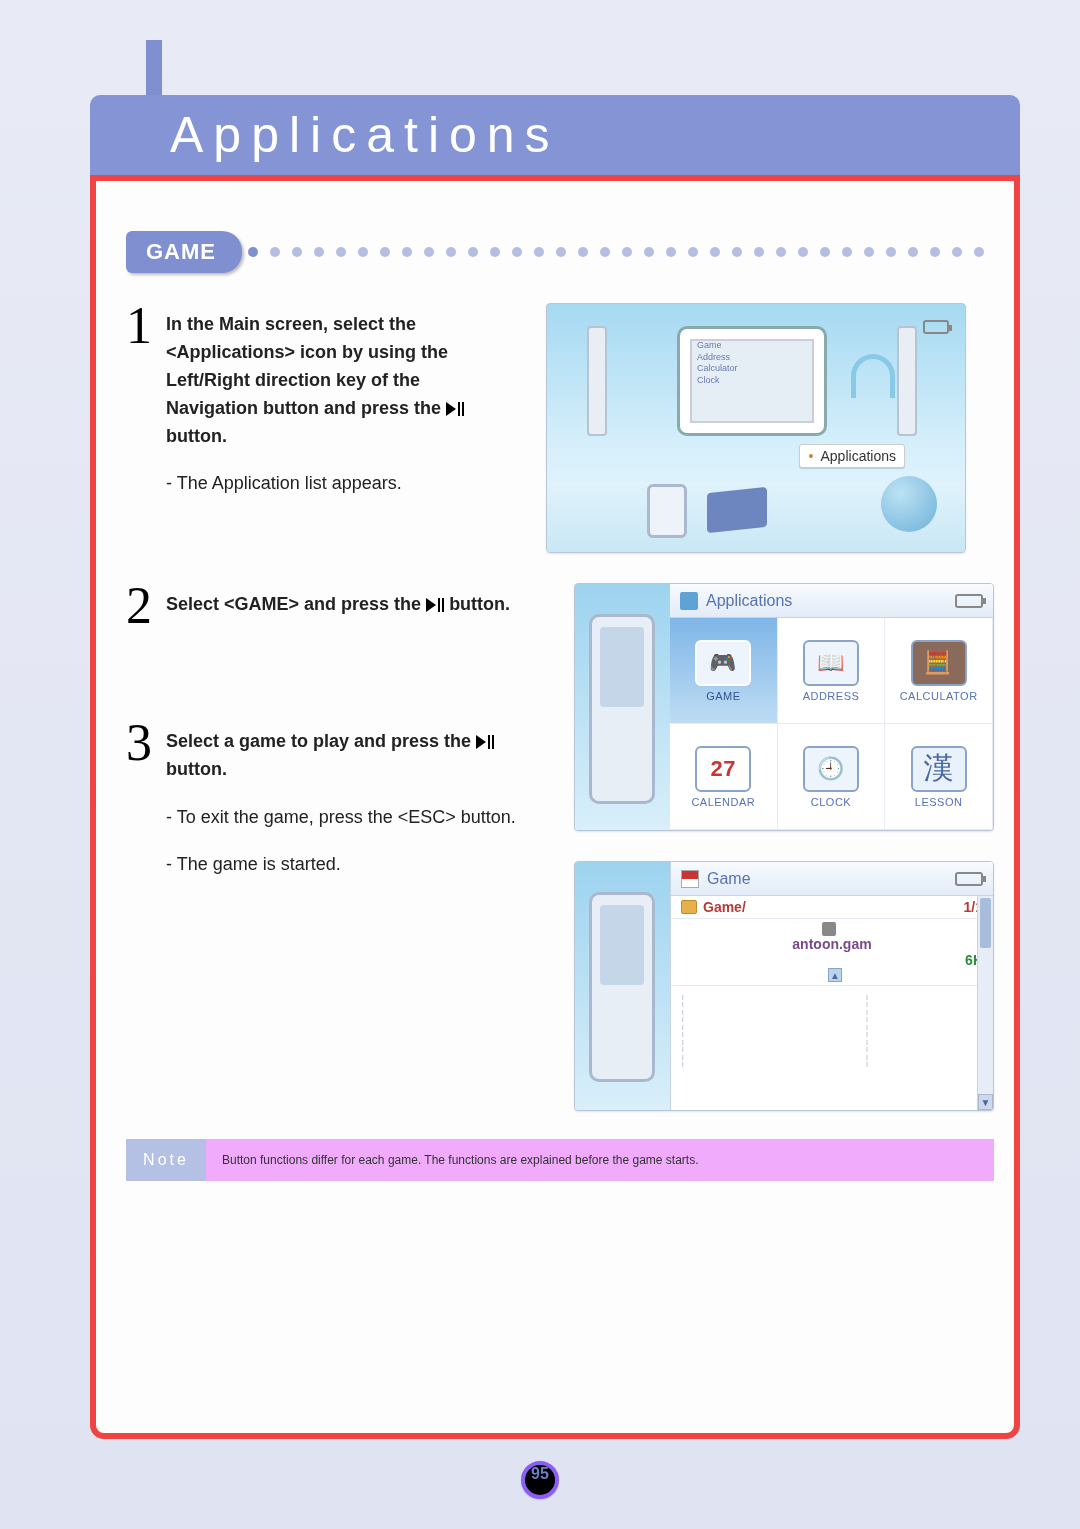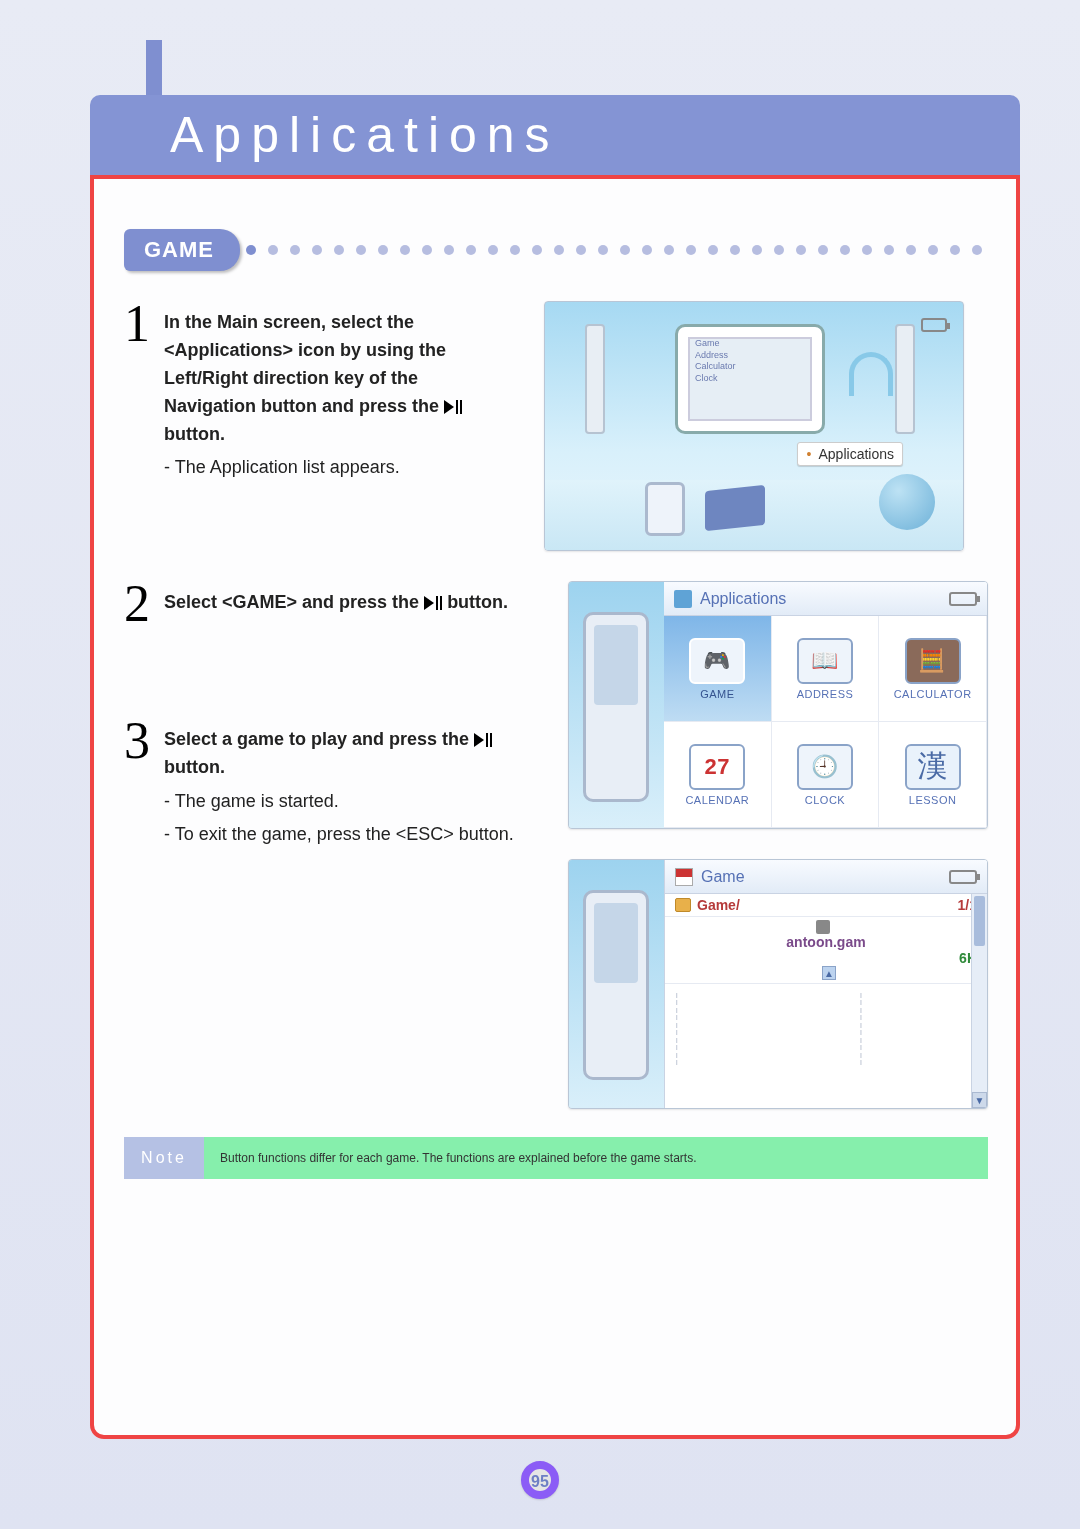--- a/index.html
+++ b/index.html
@@ -39,23 +39,23 @@
   }
 
   
   .page {
     position: absolute;
     left: 90px;
     right: 60px;
     top: 175px;
     bottom: 90px;
     background: #fdfdfe;
-    border: 4px solid #ef4444;
+    border: 6px solid #ef4444;
     border-radius: 0 0 14px 14px;
-    padding: 50px 28px 30px 30px;
+    padding: 50px 20px 30px 30px;
   }
 
   
   .section-row { display: flex; align-items: center; gap: 0; margin-bottom: 30px; }
   .section-pill {
     background: #7f8fd0;
     color: #fff;
     font-weight: 700;
     font-size: 22px;
     letter-spacing: 1px;
@@ -74,21 +74,21 @@
   .step { display: flex; gap: 14px; }
   .step-num {
     font-family: "Times New Roman", Times, serif;
     font-size: 52px;
     line-height: 0.9;
     color: #000;
     flex: 0 0 auto;
   }
   .step-body { font-size: 18px; color: #222; line-height: 1.55; padding-top: 8px; }
   .step-body .bold { font-weight: 700; }
-  .step-body .sub { margin-top: 6px; }
+  .step-body .sub { margin-top: 20px; }
   .play-icon { display: inline-block; }
   .play-icon svg { vertical-align: -2px; }
 
   
   .shot {
     background: #d8eef9;
     border: 1px solid #b9c6d6;
     width: 420px;
     height: 250px;
     border-radius: 4px;
@@ -202,33 +202,33 @@
   .game-main .dashes { padding:6px 10px; font-size:13px; color:#c6cdd9; letter-spacing:1px; white-space:pre;}
 
   
   .left-col { display:flex; flex-direction:column; gap: 90px; }
   .right-col { display:flex; flex-direction:column; gap: 30px; align-items:flex-end; }
 
   
   .note-bar {
     margin-top: 28px;
     display:flex; align-items:stretch;
-    background:#86efac;
+    background:#f0abfc;
   }
   .note-label {
     width:80px; background:#b5c1e4; color:#fff; display:flex; align-items:center; justify-content:center;
     font-size:16px; letter-spacing:3px;
   }
   .note-text { flex:1; padding:14px 16px; font-size:12px; color:#333;}
 
   
   .page-num {
     position:absolute; left:50%; transform:translateX(-50%); bottom:30px;
-    width:38px; height:38px; border-radius:50%; background:#e5e5e5; border:8px solid #8b5cf6;
-    display:flex; align-items:flex-end; justify-content:center; color:#6d7fc4; font-size:16px; font-weight:600;
+    width:38px; height:38px; border-radius:50%; background:#000000; border:4px solid #8b5cf6;
+    display:flex; align-items:flex-start; justify-content:center; color:#6d7fc4; font-size:16px; font-weight:600;
     box-shadow:0 1px 2px rgba(0,0,0,0.15);
   }
 </style>
 </head>
 <body>
 
 <div class="top-tab"></div>
 <div class="title-band">
   <span>Applications</span>
 </div>
@@ -337,22 +337,22 @@
         <div class="step-body">
           <span class="bold">Select a game to play and press the </span>
           <span class="bold play-icon">
             <svg width="18" height="14">
                 <polygon points="0,0 10,7 0,14" fill="#000"></polygon>
                 <rect x="12" y="0" width="2" height="14" fill="#000"></rect>
                 <rect x="16" y="0" width="2" height="14" fill="#000"></rect>
               </svg>
           </span>
           <span class="bold"> button.</span>
+          <div class="sub">- To exit the game, press the &lt;ESC&gt; button.</div>
           <div class="sub">- The game is started.</div>
-          <div class="sub">- To exit the game, press the &lt;ESC&gt; button.</div>
         </div>
       </div>
     </div>
 
     <div class="right-col">
 
       <div class="shot apps-shot" style="height:248px;">
         <div class="apps-side">
           <div class="pda"></div>
         </div>

